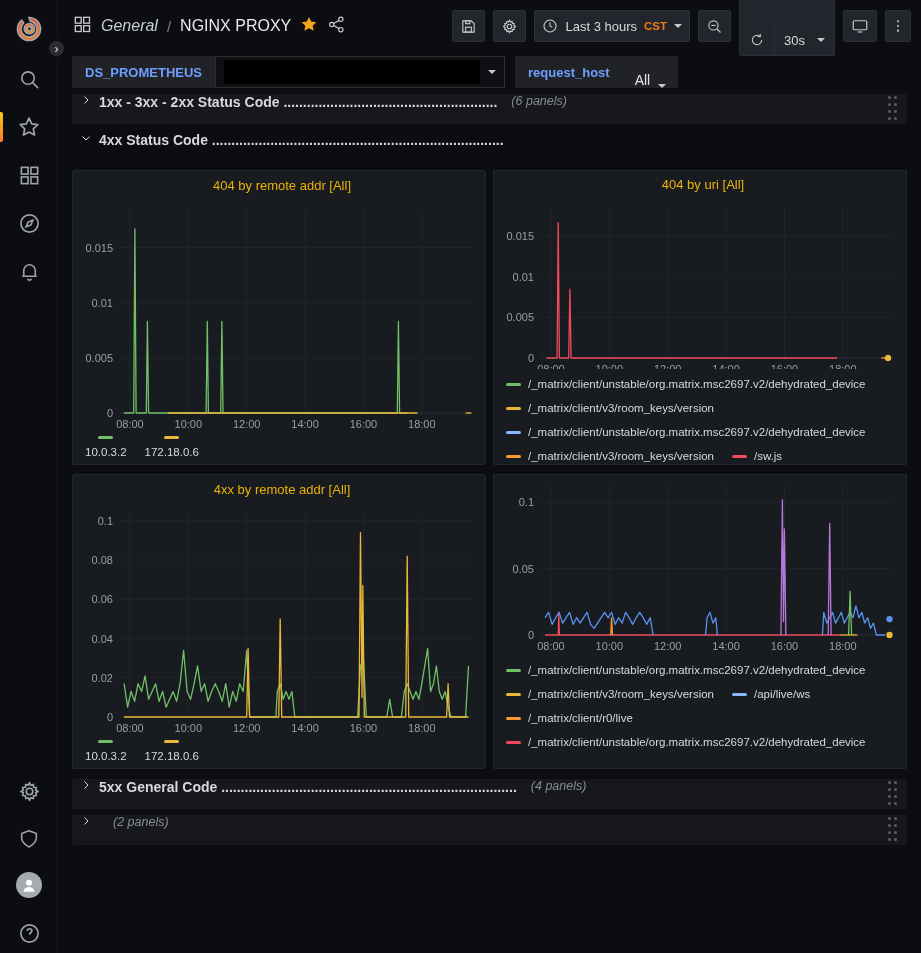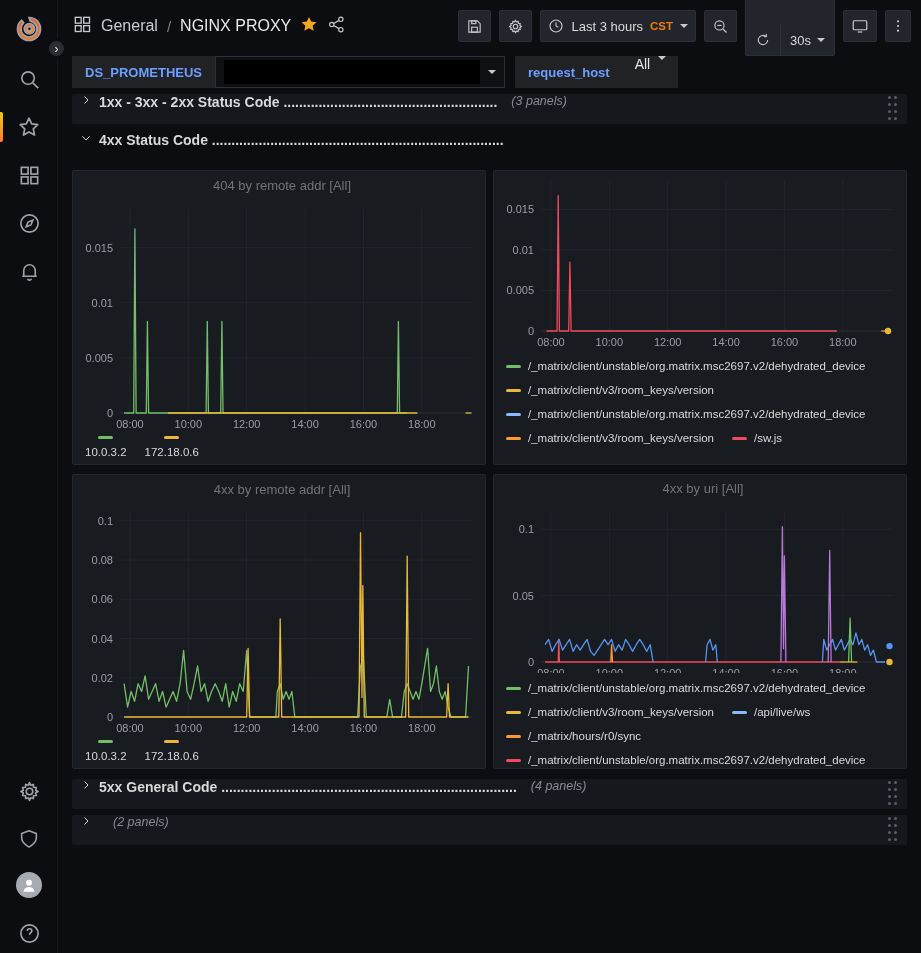--- a/index.html
+++ b/index.html
@@ -10,57 +10,57 @@
   .side-icon { position:absolute; left:0; width:58px; height:34px; display:flex; align-items:center; justify-content:center; cursor:pointer; }
   .side-icon svg { stroke:#9fa3aa; fill:none; stroke-width:1.7; }
   .active-bar { position:absolute; left:0; top:112px; width:3px; height:30px; background:linear-gradient(#f2cc0c,#ff7833); border-radius:0 2px 2px 0; }
   .expand-btn { position:absolute; left:46px; top:38px; width:21px; height:21px; border-radius:50%; background:#2b2d33; border:3px solid #0c0d10; color:#e6e7e9; font-size:12px; display:flex; align-items:center; justify-content:center; cursor:pointer; z-index:9; }
   .avatar-circle { width:26px; height:26px; border-radius:50%; background:#a6abb2; display:flex; align-items:center; justify-content:center; }
 
   
   .header { position:absolute; left:58px; top:0; right:0; height:52px; display:flex; align-items:center; padding:0 10px 0 14px; background:#0c0d10; }
   .crumb { display:flex; align-items:center; gap:9px; }
   .crumb .apps svg { stroke:#c7c9cf; fill:none; stroke-width:1.6; }
-  .crumb-section { font-size:16px; color:#c7cdd4; cursor:pointer; }
+  .crumb-section { font-size:16px; color:#c7cdd4; cursor:pointer;font-style:italic; }
   .crumb-sep { font-size:15px; color:#7b8087; }
   .crumb-title { font-size:16px; color:#e8e9eb; cursor:pointer; }
   .star-ic svg { fill:#f2a51e; stroke:none; }
   .share-ic svg { stroke:#c7c9cf; fill:none; stroke-width:1.5; }
   .toolbar { margin-left:auto; display:flex; align-items:center; gap:8px; }
   .tbtn { height:32px; min-width:32px; background:#22252b; border:1px solid #2c2f36; border-radius:2px; display:flex; align-items:center; justify-content:center; gap:7px; padding:0 7px; cursor:pointer; color:#d8d9da; font-size:13px; }
   .tbtn svg { stroke:#c7c9cf; fill:none; stroke-width:1.6; }
   .tz { color:#ee7b12; font-weight:bold; font-size:11.5px; }
   .caret { width:0; height:0; border-left:4px solid transparent; border-right:4px solid transparent; border-top:4px solid #c7c9cf; }
   .split { display:flex; align-items:stretch; background:#22252b; border:1px solid #2c2f36; border-radius:2px; }
-  .split .seg { display:flex; align-items:center; gap:6px; padding:0 9px; height:30px; cursor:pointer; font-size:13px;margin-top:28px; }
+  .split .seg { display:flex; align-items:center; gap:12px; padding:0 9px; height:30px; cursor:pointer; font-size:13px;margin-top:28px; }
   .split .seg + .seg { border-left:1px solid #2c2f36; }
   .split svg { stroke:#c7c9cf; fill:none; stroke-width:1.6; }
 
   
   .varsrow { position:absolute; left:58px; top:52px; right:0; height:40px; display:flex; align-items:center; padding-left:14px; }
   .varlabel { height:32px; background:#202226; display:flex; align-items:center; padding:0 13px; color:#6e9fff; font-weight:bold; font-size:13px; cursor:pointer; }
   .varinput { height:32px; width:290px; background:#0f1014; border:1px solid #2c2f36; display:flex; align-items:center; padding:0 8px; cursor:pointer; }
   .redacted { flex:1; height:24px; background:#000; }
   .varinput .caret { margin-left:8px; }
-  .varselect { height:32px; background:#202226; display:flex; align-items:flex-start; gap:8px; padding:0 12px; font-size:14px; color:#e3e4e6; cursor:pointer; }
+  .varselect { height:32px; background:#202226; display:flex; align-items:flex-end; gap:8px; padding:0 12px; font-size:14px; color:#e3e4e6; cursor:pointer; }
 
   
   .content { position:absolute; left:58px; top:94px; right:0; bottom:0; padding:0 14px; }
   .rowhdr { height:30px; display:flex; padding:0 8px; cursor:pointer; margin-bottom:8px; border-radius:2px; }
   .rowhdr.collapsed { background:#16181d; }
   .rowhdr .chev { margin-right:7px; display:flex; }
   .rowhdr .chev svg { stroke:#d8d9da; fill:none; stroke-width:2; }
   .rowtitle { font-size:14px; font-weight:bold; color:#d8d9da; white-space:nowrap; overflow:hidden; }
   .rowcount { font-size:12.5px; font-style:italic; color:#868b93; margin-left:14px; white-space:nowrap; }
   .draghandle { margin-left:auto; display:grid; grid-template-columns:repeat(2,3px); grid-gap:2px 3px; cursor:grab; padding:2px; }
   .draghandle i { width:3px; height:3px; border-radius:50%; background:#5a5e66; }
 
   .grid2 { display:grid; grid-template-columns:1fr 1fr; column-gap:7px; row-gap:9px; margin-bottom:10px; }
   .panel { height:295px; background:#181b1f; border:1px solid #23262c; border-radius:2px; overflow:hidden; display:flex; flex-direction:column; }
-  .ptitle { height:28px; display:flex; align-items:center; justify-content:center; font-size:13px; font-weight:500; color:#737373; cursor:pointer;margin-left:6px; }
+  .ptitle { height:28px; display:flex; align-items:center; justify-content:center; font-size:13px; font-weight:500; color:#eab308; cursor:pointer;margin-left:6px; }
   svg.chart { display:block; margin:0 auto; }
   svg.chart text.tick { fill:#9a9ea6; font-size:11px; font-family:"Liberation Sans",sans-serif; }
   .legend { padding:3px 10px 0 12px; display:flex; flex-wrap:wrap; column-gap:18px; font-size:11.5px; color:#d8d9da; overflow:hidden;text-align:center; }
   .legend-item { display:flex; align-items:center; gap:7px; white-space:nowrap; max-width:100%; overflow:hidden; height:24px; cursor:pointer; }
   .legend-a .legend-item { height:26px;flex-direction:column; }
   .swatch { flex:none; width:15px; height:3px; border-radius:2px; }
 </style>
 </head>
 <body>
 
@@ -241,21 +241,21 @@
 
 <div class="content">
 
   <div class="rowhdr collapsed">
     <span class="chev">
         <svg width="12" height="12" viewBox="0 0 24 24">
           <polyline points="9,5 16,12 9,19" fill="none"></polyline>
         </svg>
       </span>
     <span class="rowtitle"><span>1xx - 3xx - 2xx Status Code</span> <span>.......................................................</span></span>
-    <span class="rowcount">(3 panels)</span>
+    <span class="rowcount">(6 panels)</span>
     <span class="draghandle">
         <i></i>
         <i></i>
         <i></i>
         <i></i>
         <i></i>
         <i></i>
         <i></i>
         <i></i>
       </span>
@@ -303,20 +303,21 @@
             <span class="swatch" style="background: rgb(115, 191, 105);"></span>
             <span>10.0.3.2</span>
           </div>
           <div class="legend-item">
             <span class="swatch" style="background: rgb(234, 184, 57);"></span>
             <span>172.18.0.6</span>
           </div>
         </div>
     </div>
     <div class="panel">
+      <div class="ptitle">404 by uri [All]</div>
       <svg class="chart" width="406" height="180">
           <line x1="53.92371475953565" x2="53.92371475953565" y1="10" y2="160" stroke="#22252c"></line>
           <text class="tick" x="53.92371475953565" y="175" text-anchor="middle">08:00</text>
           <line x1="112.29850746268657" x2="112.29850746268657" y1="10" y2="160" stroke="#22252c"></line>
           <text class="tick" x="112.29850746268657" y="175" text-anchor="middle">10:00</text>
           <line x1="170.67330016583747" x2="170.67330016583747" y1="10" y2="160" stroke="#22252c"></line>
           <text class="tick" x="170.67330016583747" y="175" text-anchor="middle">12:00</text>
           <line x1="229.04809286898842" x2="229.04809286898842" y1="10" y2="160" stroke="#22252c"></line>
           <text class="tick" x="229.04809286898842" y="175" text-anchor="middle">14:00</text>
           <line x1="287.4228855721393" x2="287.4228855721393" y1="10" y2="160" stroke="#22252c"></line>
@@ -393,21 +394,20 @@
             <span class="swatch" style="background: rgb(115, 191, 105);"></span>
             <span>10.0.3.2</span>
           </div>
           <div class="legend-item">
             <span class="swatch" style="background: rgb(234, 184, 57);"></span>
             <span>172.18.0.6</span>
           </div>
         </div>
     </div>
     <div class="panel">
-      <div class="ptitle">4xx by uri [All]</div>
       <svg class="chart" width="406" height="180">
           <line x1="53.92371475953565" x2="53.92371475953565" y1="10" y2="160" stroke="#22252c"></line>
           <text class="tick" x="53.92371475953565" y="175" text-anchor="middle">08:00</text>
           <line x1="112.29850746268657" x2="112.29850746268657" y1="10" y2="160" stroke="#22252c"></line>
           <text class="tick" x="112.29850746268657" y="175" text-anchor="middle">10:00</text>
           <line x1="170.67330016583747" x2="170.67330016583747" y1="10" y2="160" stroke="#22252c"></line>
           <text class="tick" x="170.67330016583747" y="175" text-anchor="middle">12:00</text>
           <line x1="229.04809286898842" x2="229.04809286898842" y1="10" y2="160" stroke="#22252c"></line>
           <text class="tick" x="229.04809286898842" y="175" text-anchor="middle">14:00</text>
           <line x1="287.4228855721393" x2="287.4228855721393" y1="10" y2="160" stroke="#22252c"></line>
@@ -441,21 +441,21 @@
           <div class="legend-item">
             <span class="swatch" style="background: rgb(234, 184, 57);"></span>
             <span>/_matrix/client/v3/room_keys/version</span>
           </div>
           <div class="legend-item">
             <span class="swatch" style="background: rgb(138, 184, 255);"></span>
             <span>/api/live/ws</span>
           </div>
           <div class="legend-item">
             <span class="swatch" style="background: rgb(255, 152, 48);"></span>
-            <span>/_matrix/hours/r0/sync</span>
+            <span>/_matrix/client/r0/live</span>
           </div>
           <div class="legend-item">
             <span class="swatch" style="background: rgb(242, 73, 92);"></span>
             <span>/_matrix/client/unstable/org.matrix.msc2697.v2/dehydrated_device</span>
           </div>
         </div>
     </div>
   </div>
 
   <div class="rowhdr collapsed" style="margin-bottom:6px">

